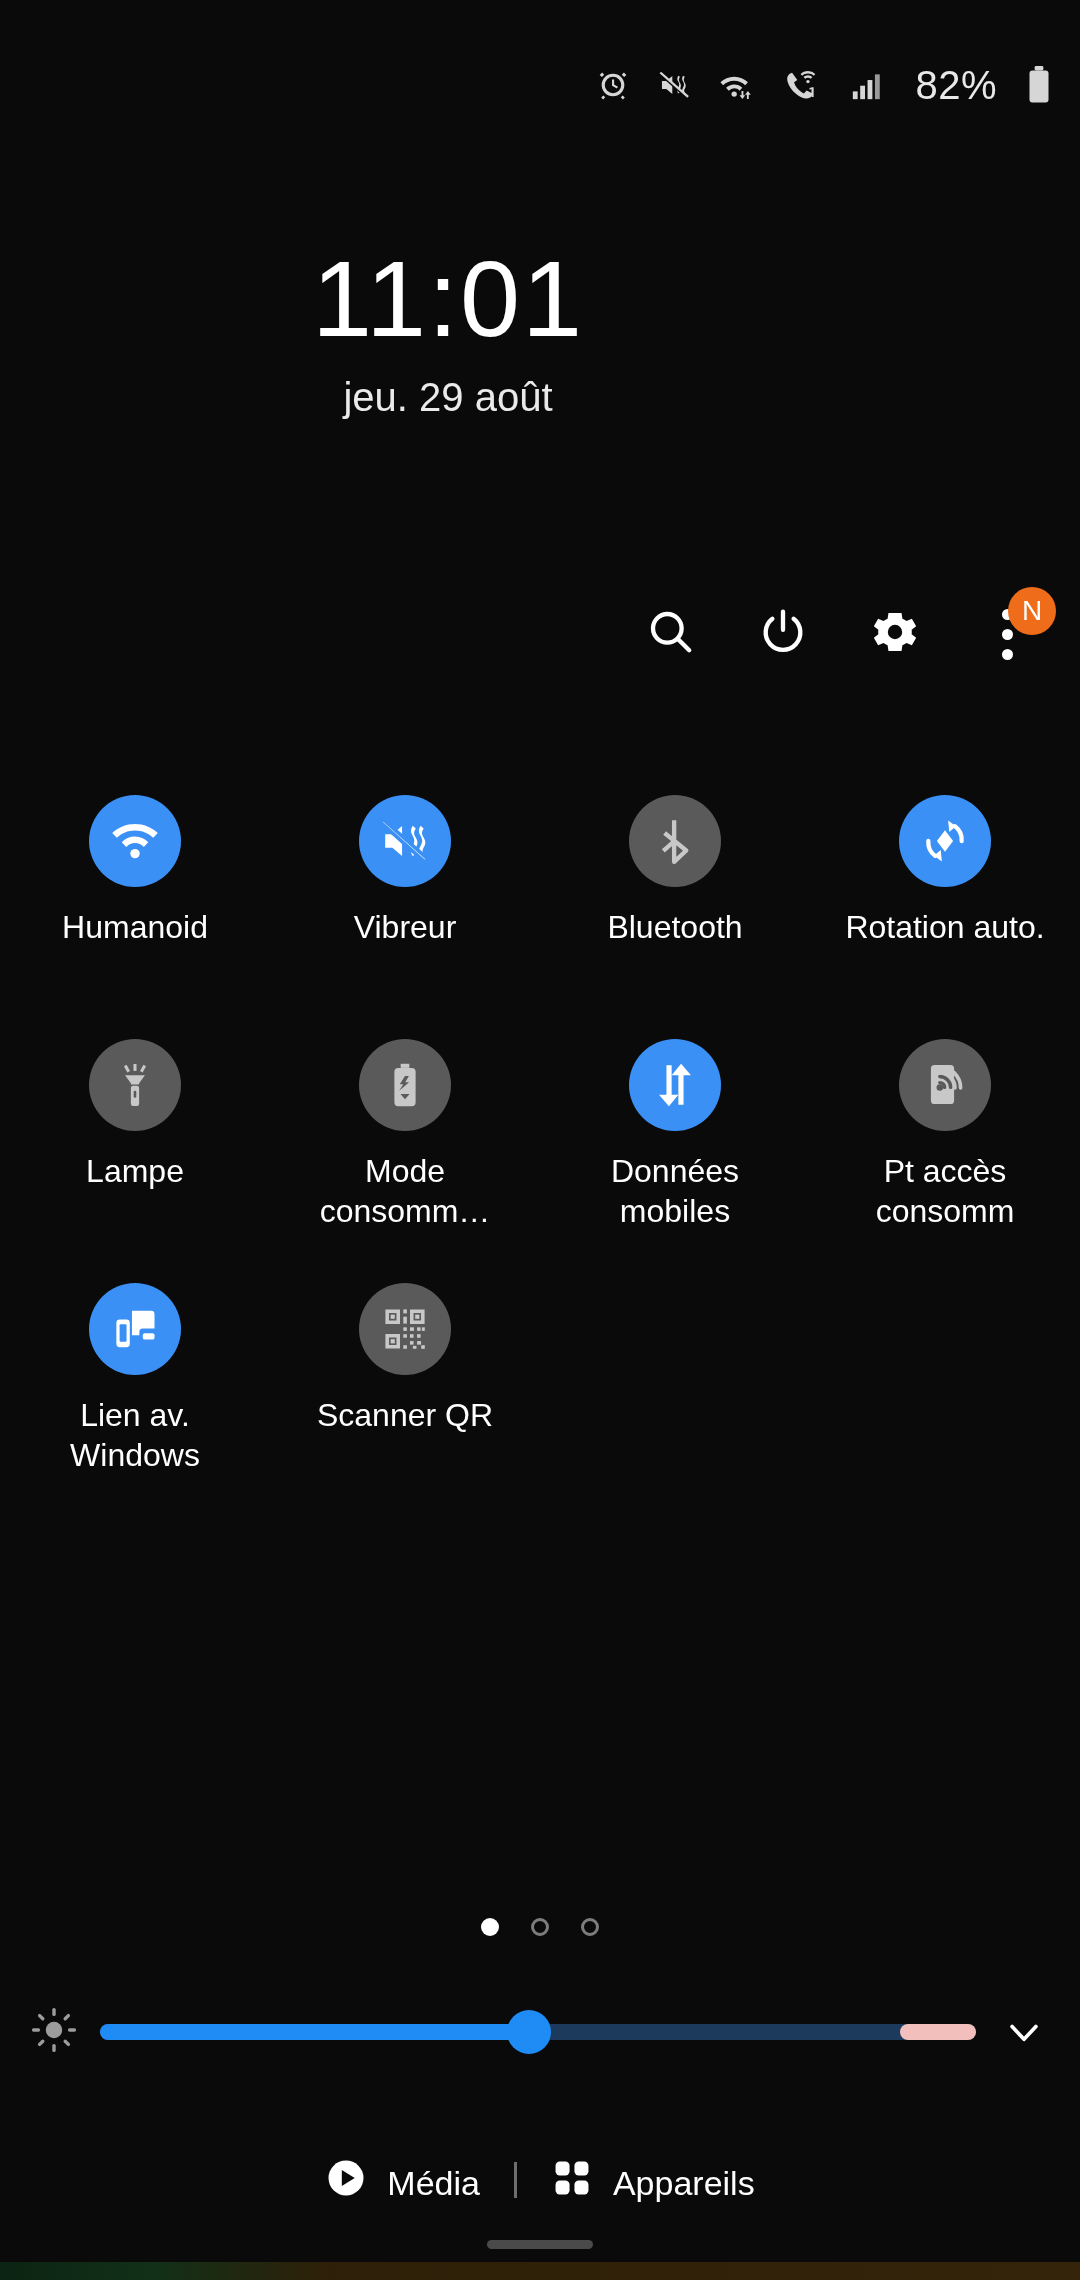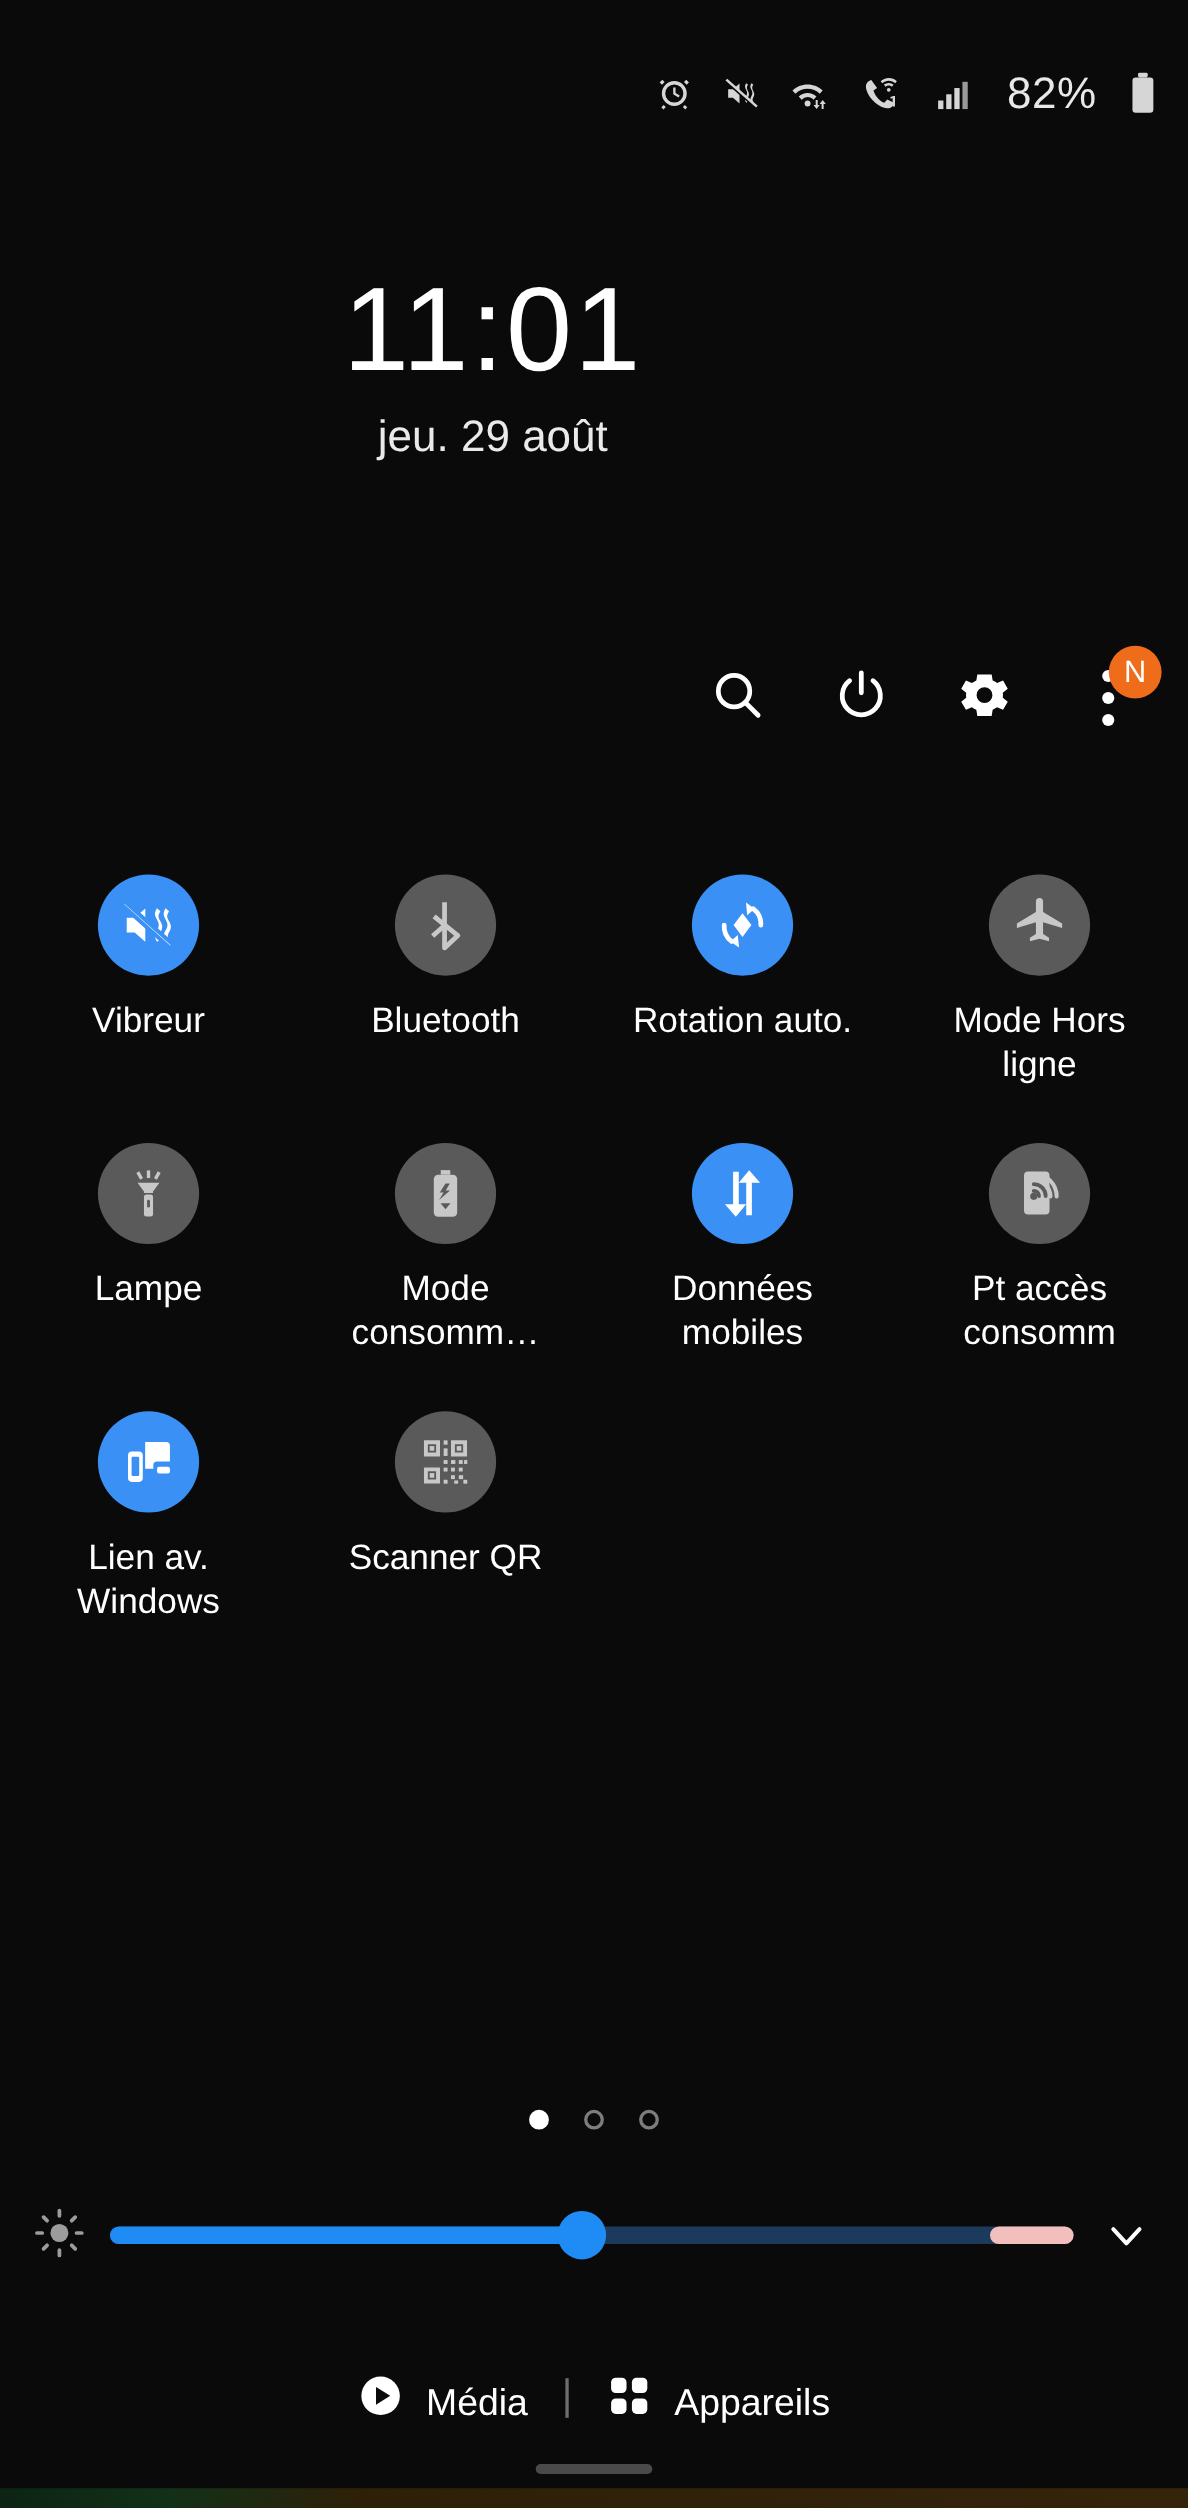--- a/index.html
+++ b/index.html
@@ -232,20 +232,30 @@
         <i></i>
           <i></i>
           <i></i>
       </span>
       <span class="badge">N</span>
     </div>
   </div>
 
   <div id="tiles">
 
+    <div class="tile">
+      <div class="bubble on">
+        <svg width="54" height="54" viewBox="0 0 24 24" fill="#fff">
+          <path d="M12 4.4C8.1 4.4 4.5 5.9 1.9 8.4l2 2.2C6 8.5 8.9 7.3 12 7.3s6 1.2 8.1 3.3l2-2.2C19.5 5.9 15.9 4.4 12 4.4z"></path>
+          <path d="M12 10c-2.3 0-4.4.9-5.9 2.5l2 2.2A5.6 5.6 0 0 1 12 12.9c1.5 0 2.9.7 3.9 1.8l2-2.2A8.4 8.4 0 0 0 12 10z"></path>
+          <circle cx="12" cy="17.6" r="2.1"></circle>
+        </svg>
+      </div>
+      <div class="tlabel">Humanoid</div>
+    </div>
 
     <div class="tile">
       <div class="bubble on">
         <svg width="54" height="54" viewBox="0 0 24 24" fill="#fff">
           <path d="M3.2 9h3.2l4.3-3.7v13.4L6.4 15H3.2z"></path>
           <path d="M15.4 5.2c-1 1.7-1 2.8 0 4.5s1 2.8 0 4.5-1 2.8 0 4.5l1.4-.8c-.7-1.2-.7-1.8 0-3 1-1.7 1-2.8 0-4.5s-1-2.3 0-4z"></path>
           <path d="M18.9 5.2c-1 1.7-1 2.8 0 4.5s1 2.8 0 4.5-1 2.8 0 4.5l1.4-.8c-.7-1.2-.7-1.8 0-3 1-1.7 1-2.8 0-4.5s-1-2.3 0-4z"></path>
           <path d="M2.2 2.3 1 3.6l19.9 17.8 1.2-1.4z" stroke="#3b90f5" stroke-width="1.6"></path>
         </svg>
       </div>
@@ -267,28 +277,20 @@
           <path d="M16.4 5.4A7.6 7.6 0 0 1 19.4 12"></path>
           <path d="M7.6 18.6A7.6 7.6 0 0 1 4.6 12"></path>
           <path d="M13.4 2.9 16.9 5.4 13.9 8" fill="#fff" stroke="none"></path>
           <path d="M10.6 21.1 7.1 18.6 10.1 16" fill="#fff" stroke="none"></path>
           <path d="m12 7.2 3.6 4.8-3.6 4.8-3.6-4.8z" fill="#fff" stroke="none"></path>
         </svg>
       </div>
       <div class="tlabel">Rotation auto.</div>
     </div>
 
-    <div class="tile">
-      <div class="bubble off">
-        <svg width="52" height="52" viewBox="0 0 24 24" fill="#c8c8c8">
-          <path d="M21.5 13.2v-1.9l-8-4.8V2.1a1.5 1.5 0 0 0-3 0v4.4l-8 4.8v1.9l8-2.4v4.9L8 17.3v1.5l4-1.1 4 1.1v-1.5l-2.5-1.6v-4.9z"></path>
-        </svg>
-      </div>
-      <div class="tlabel">Mode Hors ligne</div>
-    </div>
 
     <div class="tile">
       <div class="bubble off">
         <svg width="52" height="52" viewBox="0 0 24 24" fill="#c8c8c8">
           <path d="M11.3 2.3h1.4v3.2h-1.4z"></path>
           <path d="m6.9 3.4 1.2-.7 1.6 2.8-1.2.7z"></path>
           <path d="m15.9 2.7 1.2.7-1.6 2.8-1.2-.7z"></path>
           <path d="M7.4 7.5h9.2l-2.7 3.7v.6h-3.8v-.6z"></path>
           <rect x="10.1" y="12.4" width="3.8" height="9.3" rx="1"></rect>
           <rect x="11.4" y="14.6" width="1.2" height="3.3" rx="0.6" fill="#5a5a5a"></rect>

